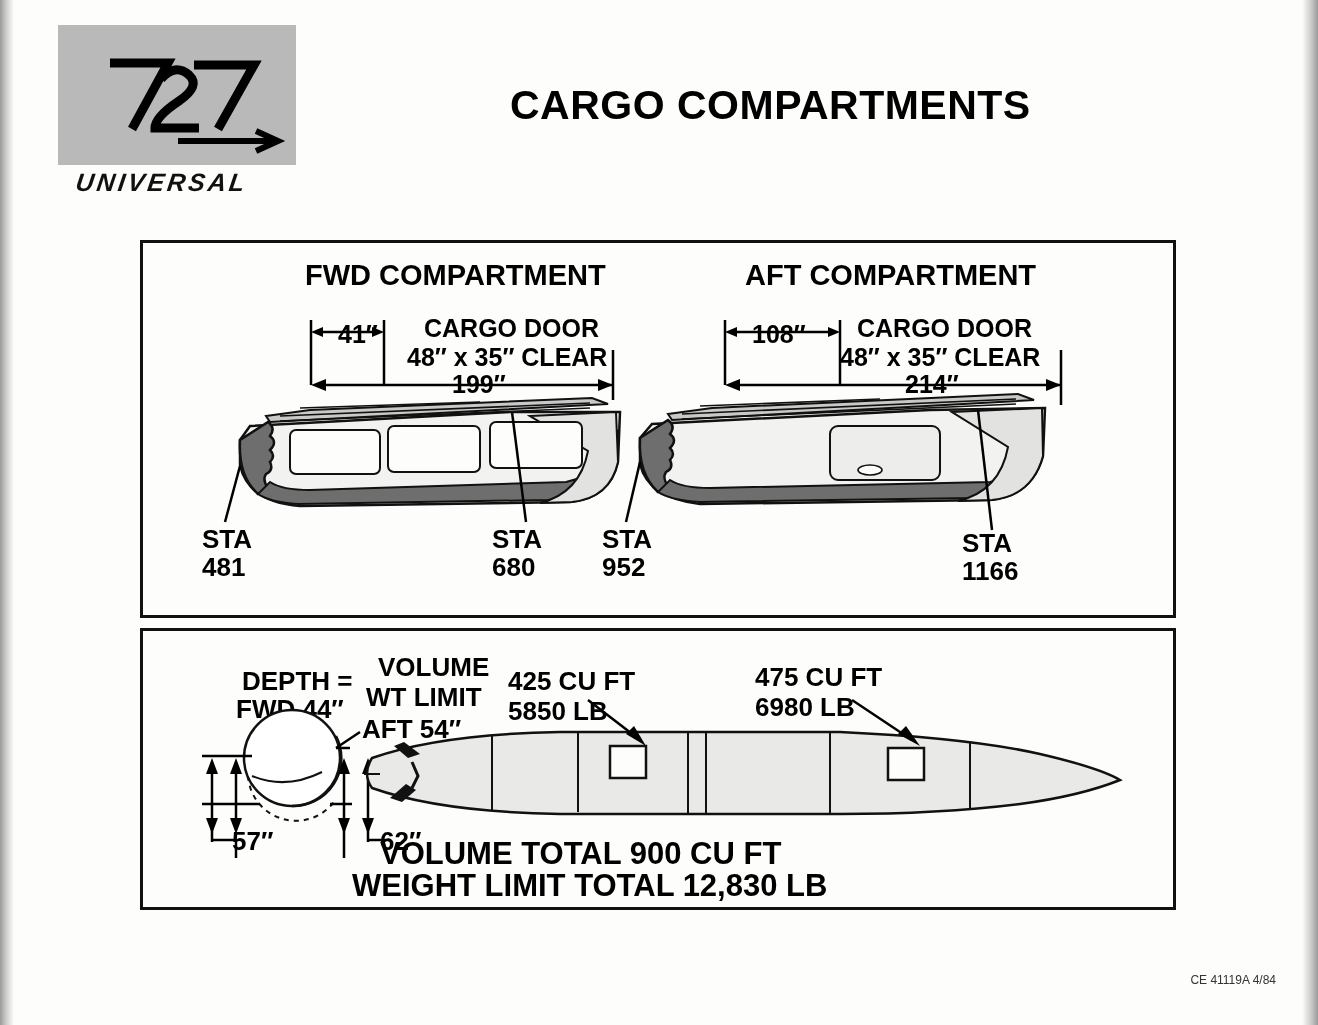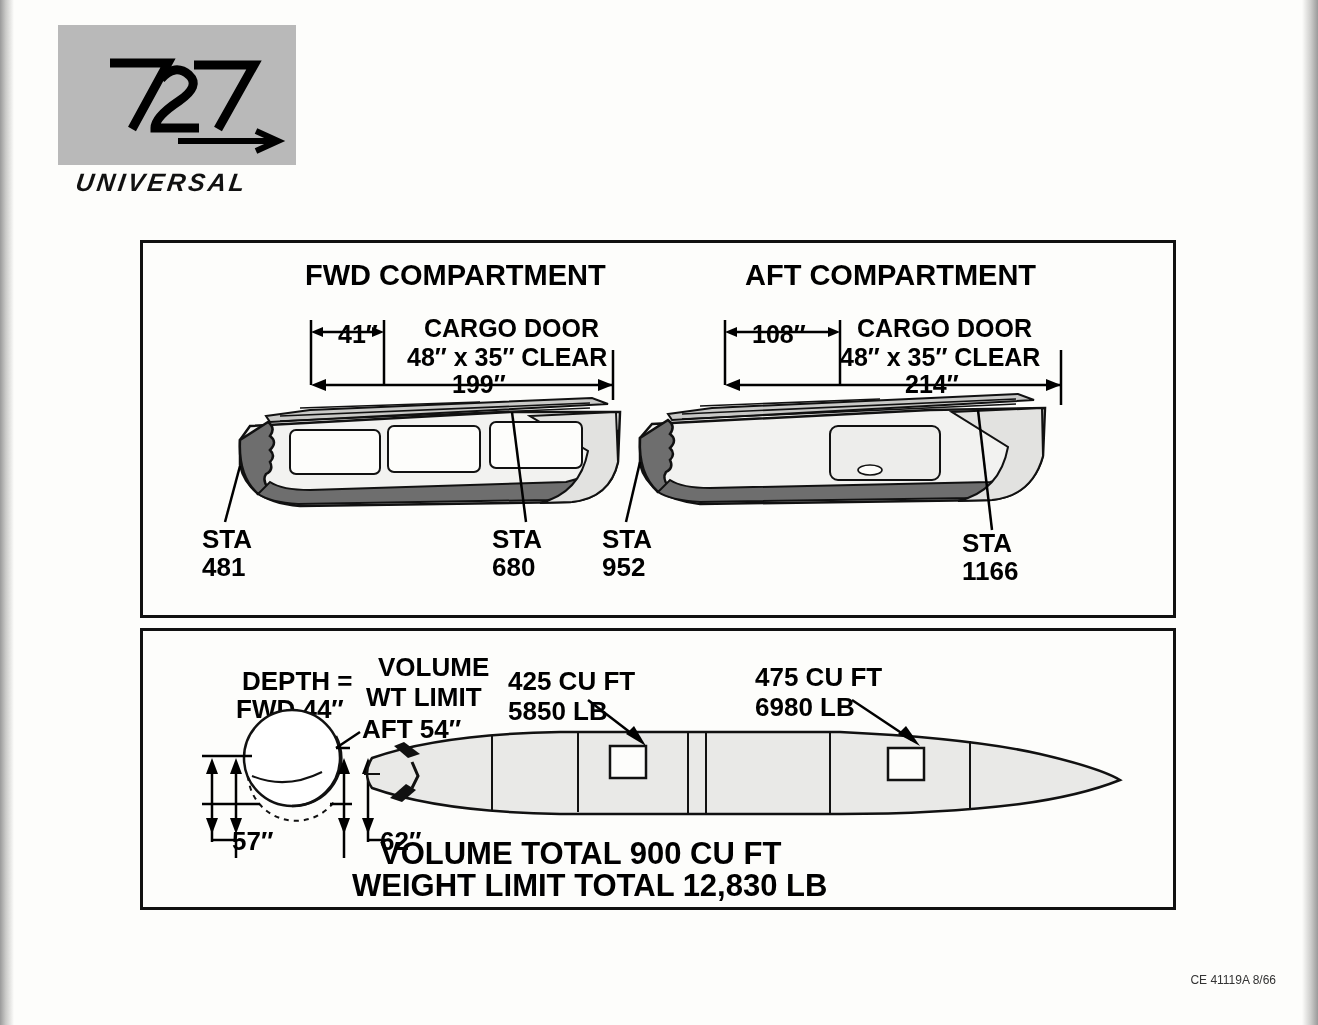--- a/index.html
+++ b/index.html
@@ -56,20 +56,21 @@
         <path d="M120 116 L214 116" stroke-width="6"></path>
         <path d="M198 106 L220 116 L198 126" stroke-width="6" fill="none"></path>
       </g>
       <g fill="#fff" opacity="0">
         <rect x="0" y="0" width="238" height="140"></rect>
       </g>
     </svg>
   </div>
   <div class="logo-caption">UNIVERSAL</div>
 
+  <div class="main-title">CARGO COMPARTMENTS</div>
 
   <div class="panel" id="panel-top"></div>
 
   <svg style="position:absolute;left:140px;top:240px;" width="1030" height="372" viewBox="0 0 1030 372">
 
     <text class="txt" x="165" y="45" font-size="29">FWD COMPARTMENT</text>
 
     <text class="txt" x="605" y="45" font-size="29">AFT COMPARTMENT</text>
 
     <text class="txt" x="198" y="103" font-size="25">41″</text>
@@ -223,14 +224,14 @@
       <line x1="448" y1="72" x2="500" y2="112"></line>
       <polygon points="506,118 486,106 494,98" fill="#000" stroke="none"></polygon>
       <line x1="712" y1="72" x2="772" y2="112"></line>
       <polygon points="780,118 758,106 766,98" fill="#000" stroke="none"></polygon>
     </g>
 
     <text class="txt" x="240" y="236" font-size="31">VOLUME TOTAL 900 CU FT</text>
     <text class="txt" x="212" y="268" font-size="31">WEIGHT LIMIT TOTAL 12,830 LB</text>
   </svg>
 
-  <div class="footer">CE 41119A 8/66</div>
+  <div class="footer">CE 41119A 4/84</div>
 </div>
 
 </body></html>

